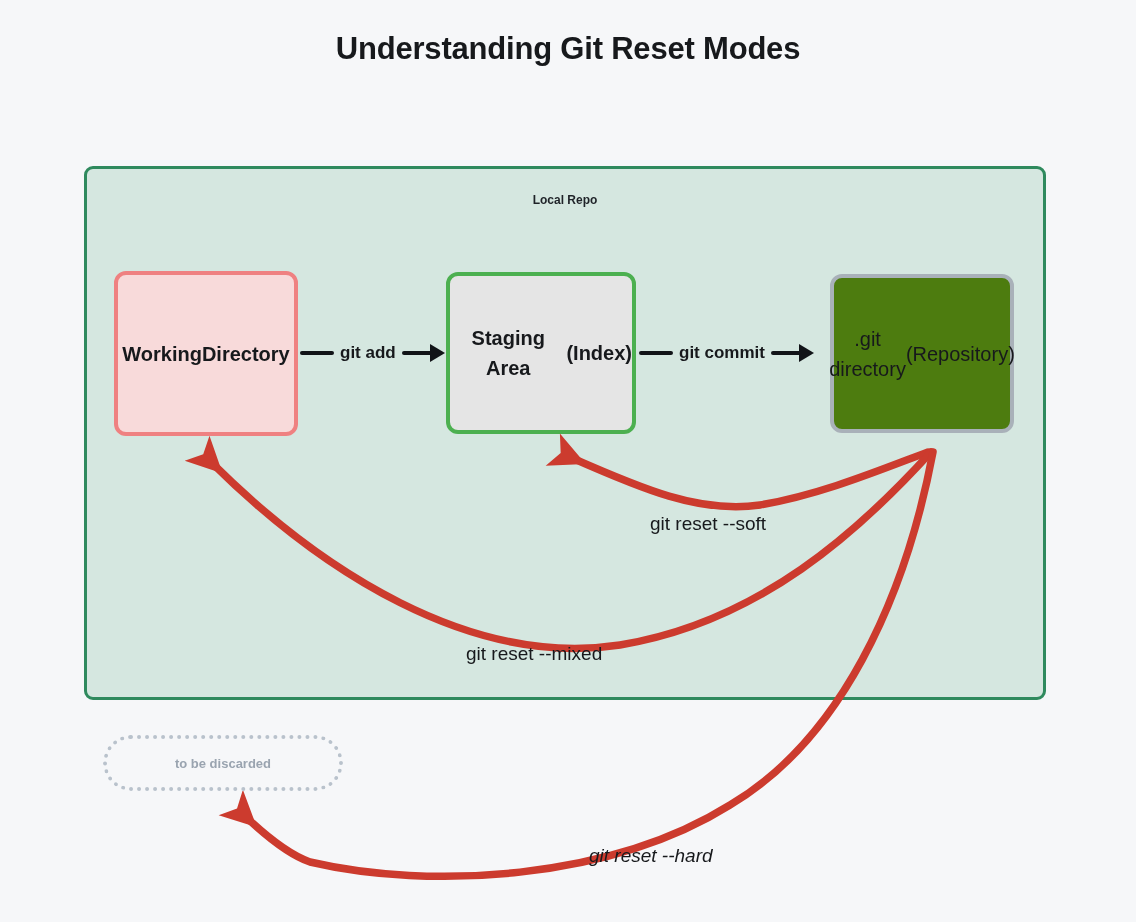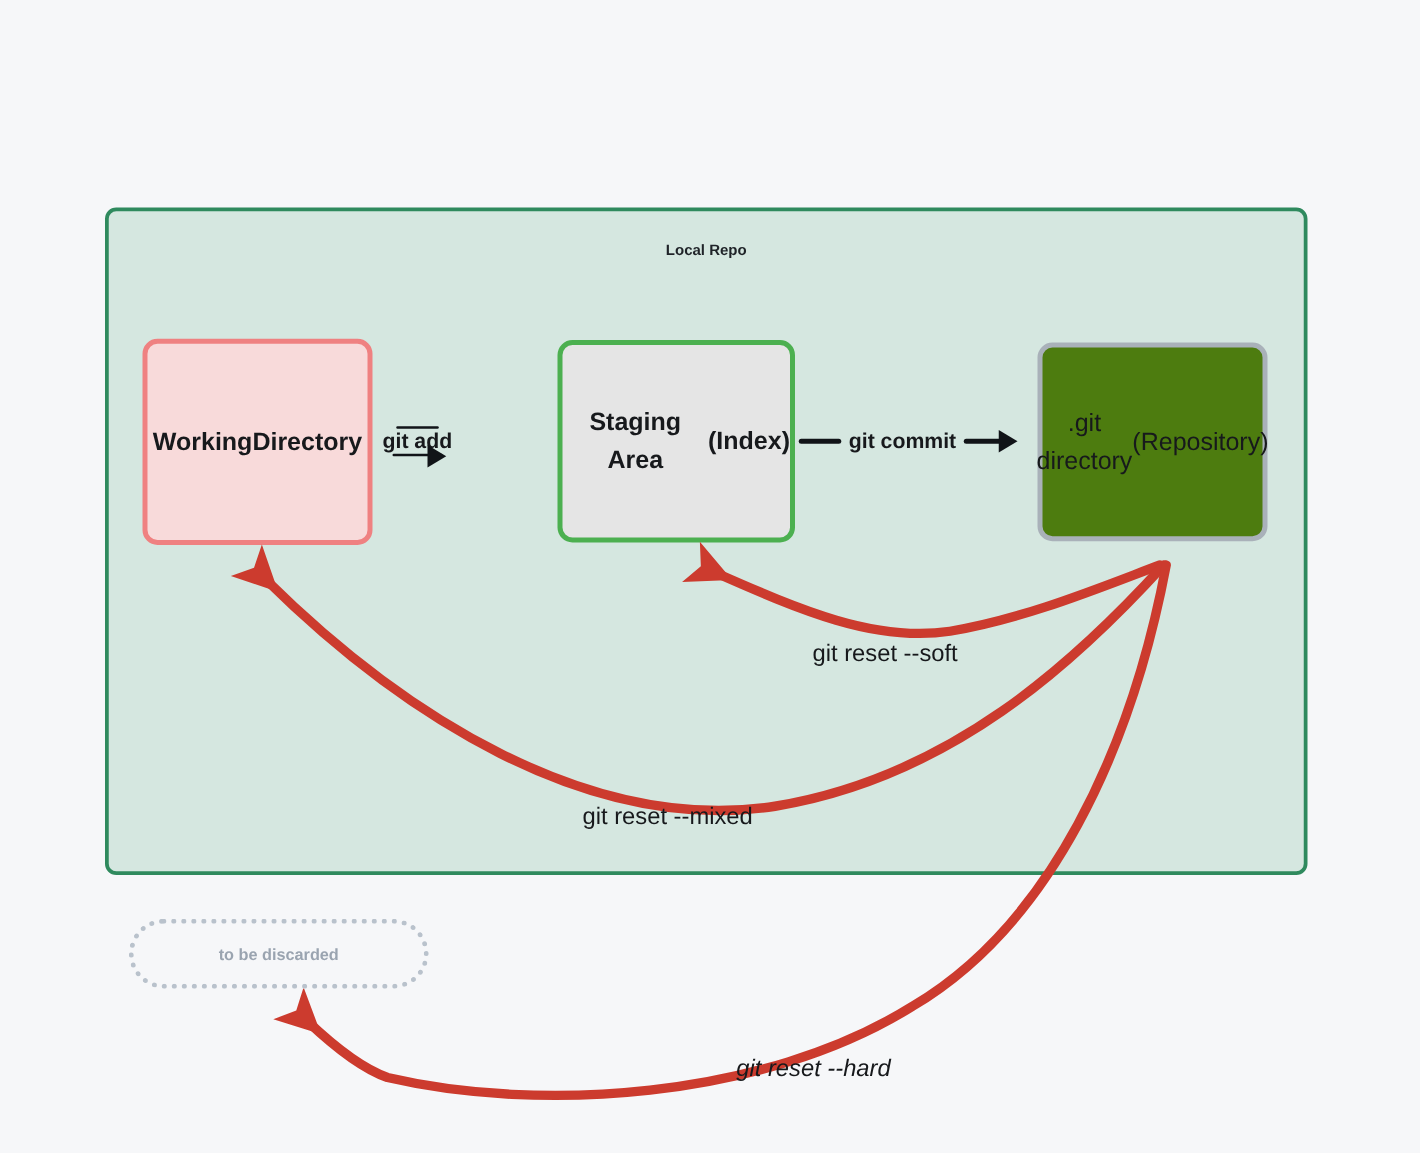--- a/index.html
+++ b/index.html
@@ -136,21 +136,21 @@
   }
   .flow-arrow::after {
     content: "";
     position: absolute;
     right: -3px;
     top: -7px;
     border-left: 15px solid #111418;
     border-top: 9px solid transparent;
     border-bottom: 9px solid transparent;
   }
-  #flow-add { left: 300px; top: 341px; flex-direction: column; }
+  #flow-add { left: 300px; top: 341px; }
   #flow-commit { left: 639px; top: 341px; }
 
   
   .reset-label {
     position: absolute;
     font-size: 19px;
     font-weight: normal;
     color: #17191c;
     white-space: nowrap;
   }
@@ -184,20 +184,21 @@
     top: 0;
     width: 1136px;
     height: 922px;
     pointer-events: none;
   }
 </style>
 </head>
 <body>
 
 <div id="title-block">
+  <span id="title-line-1">Understanding Git Reset Modes</span>
 </div>
 
 <div id="local-repo">
   <div id="local-repo-label">Local Repo</div>
 </div>
 
 <div class="stage-box" id="box-working">
   <span class="stage-line">Working</span>
   <span class="stage-line">Directory</span>
 </div>

